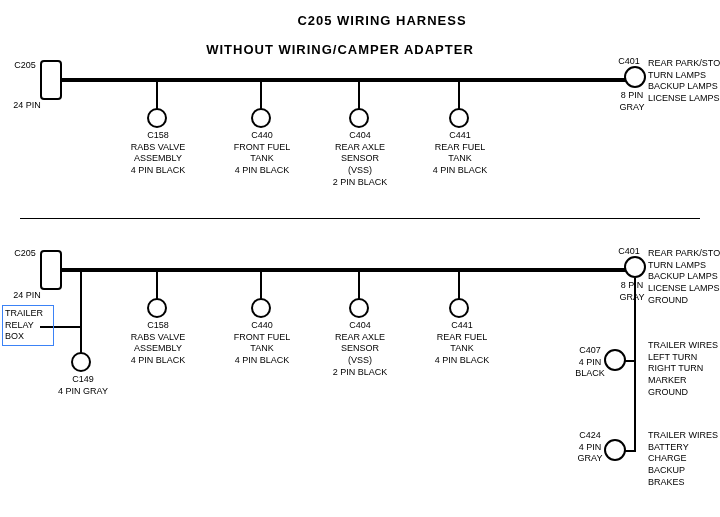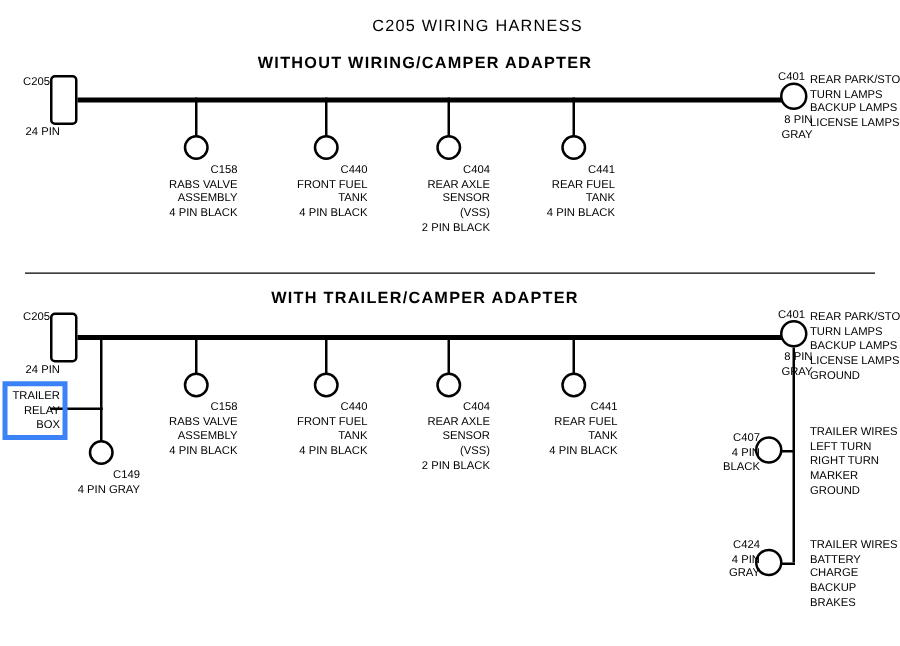--- a/index.html
+++ b/index.html
@@ -9,21 +9,21 @@
       background: #fff;
       font-family: Arial, sans-serif;
       font-size: 10px;
       overflow: hidden;
       position: relative;
     }
 
     .page-title {
       text-align: center;
       font-size: 13px;
-      font-weight: normal;
+      font-weight: bold;
       padding-top: 8px;
       letter-spacing: 1px;
       margin-left: 44px;
     }
 
     .diagram-container {
       position: relative;
       width: 720px;
       height: 490px;
     }
@@ -56,21 +56,21 @@
     .connector-rect {
       position: absolute;
       border: 2.5px solid #000;
       background: #fff;
       border-radius: 4px;
     }
 
     
     .label {
       position: absolute;
-      text-align: right;
+      text-align: center;
       line-height: 1.3;
       font-size: 9px;
     }
 
     
     .vert-line {
       position: absolute;
       width: 2px;
       background: #000;
     }
@@ -127,32 +127,31 @@
   <div class="vert-line" style="top:78px; left:358px; height:32px;"></div>
   <div class="connector" style="top:108px; left:349px; width:20px; height:20px;"></div>
   <div class="label" style="top:130px; left:328px; width:64px;">C404<br>REAR AXLE<br>SENSOR<br>(VSS)<br>2 PIN BLACK</div>
 
   <div class="vert-line" style="top:78px; left:458px; height:32px;"></div>
   <div class="connector" style="top:108px; left:449px; width:20px; height:20px;"></div>
   <div class="label" style="top:130px; left:428px; width:64px;">C441<br>REAR FUEL<br>TANK<br>4 PIN BLACK</div>
 
   <div class="divider" style="top:218px;"></div>
 
-  <div class="section-label" style="top:230px; left:120px; right:160px;">WITH  TRAILER/CAMPER  ADAPTER</div>
 
   <div class="wire-line" style="top:268px; left:62px; width:575px;"></div>
 
   <div class="connector-rect" style="top:250px; left:40px; width:22px; height:40px;"></div>
   <div class="label" style="top:248px; left:10px; width:30px;">C205</div>
   <div class="label" style="top:290px; left:6px; width:42px;">24 PIN</div>
 
   <div class="vert-line" style="top:268px; left:80px; height:60px;"></div>
   <div class="branch-line-h" style="top:326px; left:40px; width:42px;"></div>
 
-  <div class="label" style="top:305px; left:2px; width:52px; text-align:right; border: 4px solid #3b82f6; padding:2px;">TRAILER<br>RELAY<br>BOX</div>
+  <div class="label" style="top:305px; left:2px; width:52px; text-align:left; border: 1px solid #3b82f6; padding:2px;">TRAILER<br>RELAY<br>BOX</div>
 
   <div class="vert-line" style="top:326px; left:80px; height:28px;"></div>
   <div class="connector" style="top:352px; left:71px; width:20px; height:20px;"></div>
   <div class="label" style="top:374px; left:54px; width:58px;">C149<br>4 PIN GRAY</div>
 
   <div class="connector" style="top:256px; left:624px; width:22px; height:22px;"></div>
   <div class="label" style="top:246px; left:614px; width:30px;">C401</div>
   <div class="label" style="top:248px; left:648px; width:80px; text-align:left;">REAR PARK/STOP<br>TURN LAMPS<br>BACKUP LAMPS<br>LICENSE LAMPS<br>GROUND</div>
   <div class="label" style="top:280px; left:614px; width:36px;">8 PIN<br>GRAY</div>
 

